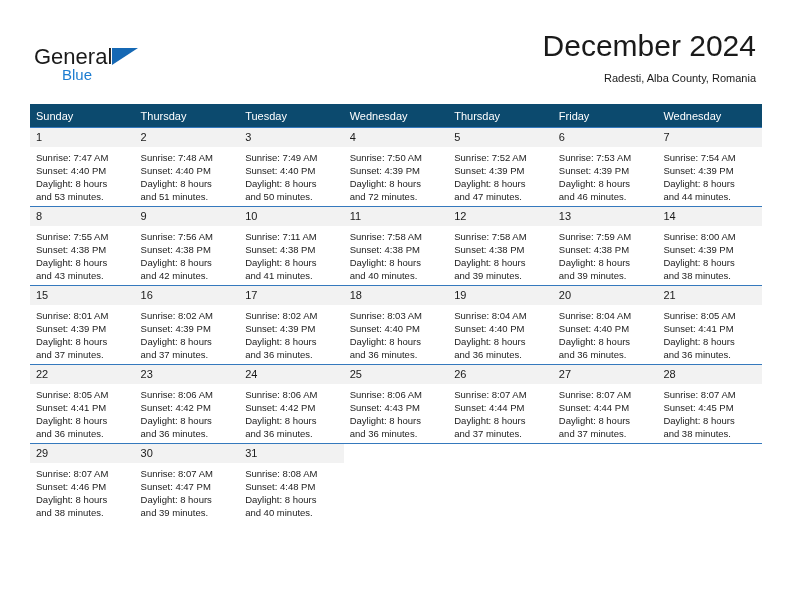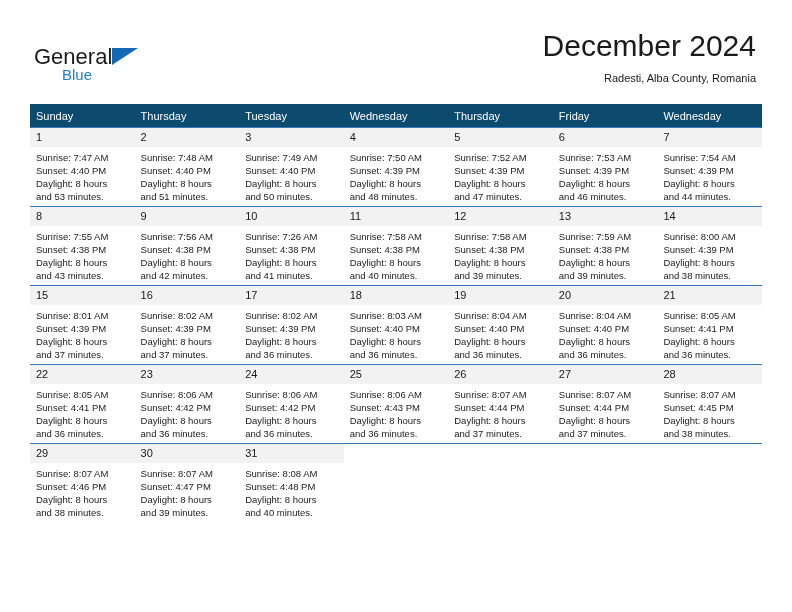--- a/index.html
+++ b/index.html
@@ -196,21 +196,21 @@
               <div>Daylight: 8 hours</div>
               <div>and 50 minutes.</div>
             </div>
           </td>
           <td>
             <span class="daynum">4</span>
             <div class="cellbody">
               <div>Sunrise: 7:50 AM</div>
               <div>Sunset: 4:39 PM</div>
               <div>Daylight: 8 hours</div>
-              <div>and 48 minutes.</div>
+              <div>and 72 minutes.</div>
             </div>
           </td>
           <td>
             <span class="daynum">5</span>
             <div class="cellbody">
               <div>Sunrise: 7:52 AM</div>
               <div>Sunset: 4:39 PM</div>
               <div>Daylight: 8 hours</div>
               <div>and 47 minutes.</div>
             </div>
@@ -249,21 +249,21 @@
             <div class="cellbody">
               <div>Sunrise: 7:56 AM</div>
               <div>Sunset: 4:38 PM</div>
               <div>Daylight: 8 hours</div>
               <div>and 42 minutes.</div>
             </div>
           </td>
           <td>
             <span class="daynum">10</span>
             <div class="cellbody">
-              <div>Sunrise: 7:26 AM</div>
+              <div>Sunrise: 7:11 AM</div>
               <div>Sunset: 4:38 PM</div>
               <div>Daylight: 8 hours</div>
               <div>and 41 minutes.</div>
             </div>
           </td>
           <td>
             <span class="daynum">11</span>
             <div class="cellbody">
               <div>Sunrise: 7:58 AM</div>
               <div>Sunset: 4:38 PM</div>

